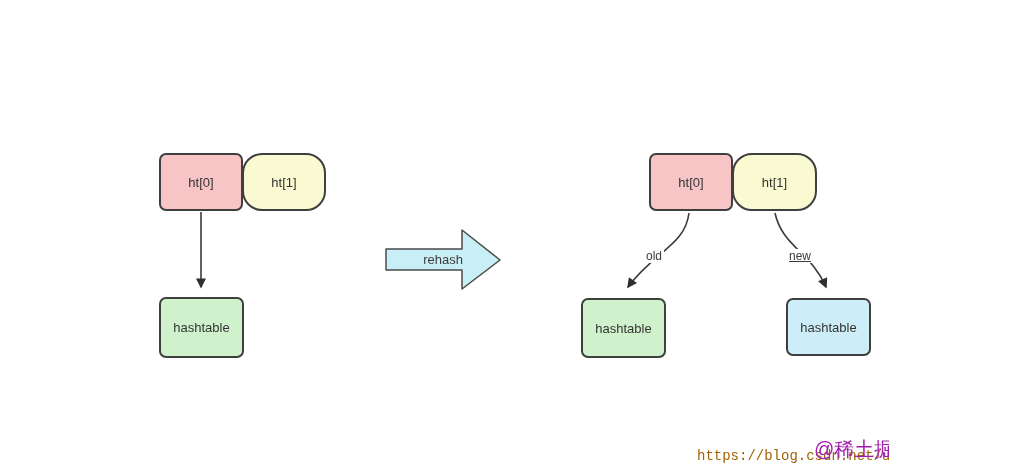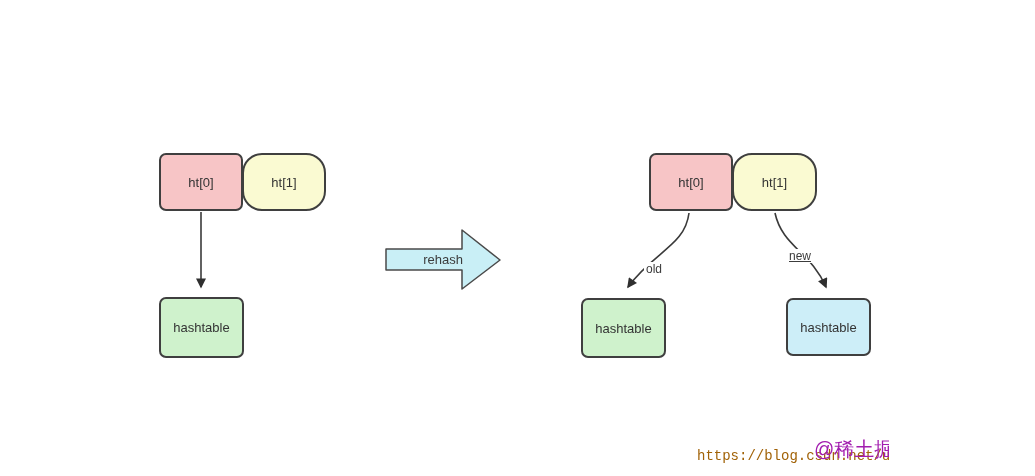--- a/index.html
+++ b/index.html
@@ -36,21 +36,21 @@
   .a-hash-old { left:581px; top:298px; width:85px; height:60px; }
   .a-hash-new { left:786px; top:298px; width:85px; height:58px; }
 
   .small-label {
     position:absolute;
     font-size:12px; line-height:1.2;
     color:#3c3c3c;
     background:#ffffff;
     padding:0 2px;
   }
-  .old-label { left:644px; top:262px; }
+  .old-label { left:644px; top:249px; }
   .new-label { left:787px; top:249px;text-decoration:underline; }
 
   .rehash-label {
     position:absolute;
     left:400px; top:252px; width:86px;
     text-align:center;
     font-size:13px;
     color:#3c3c3c;
   }
 

